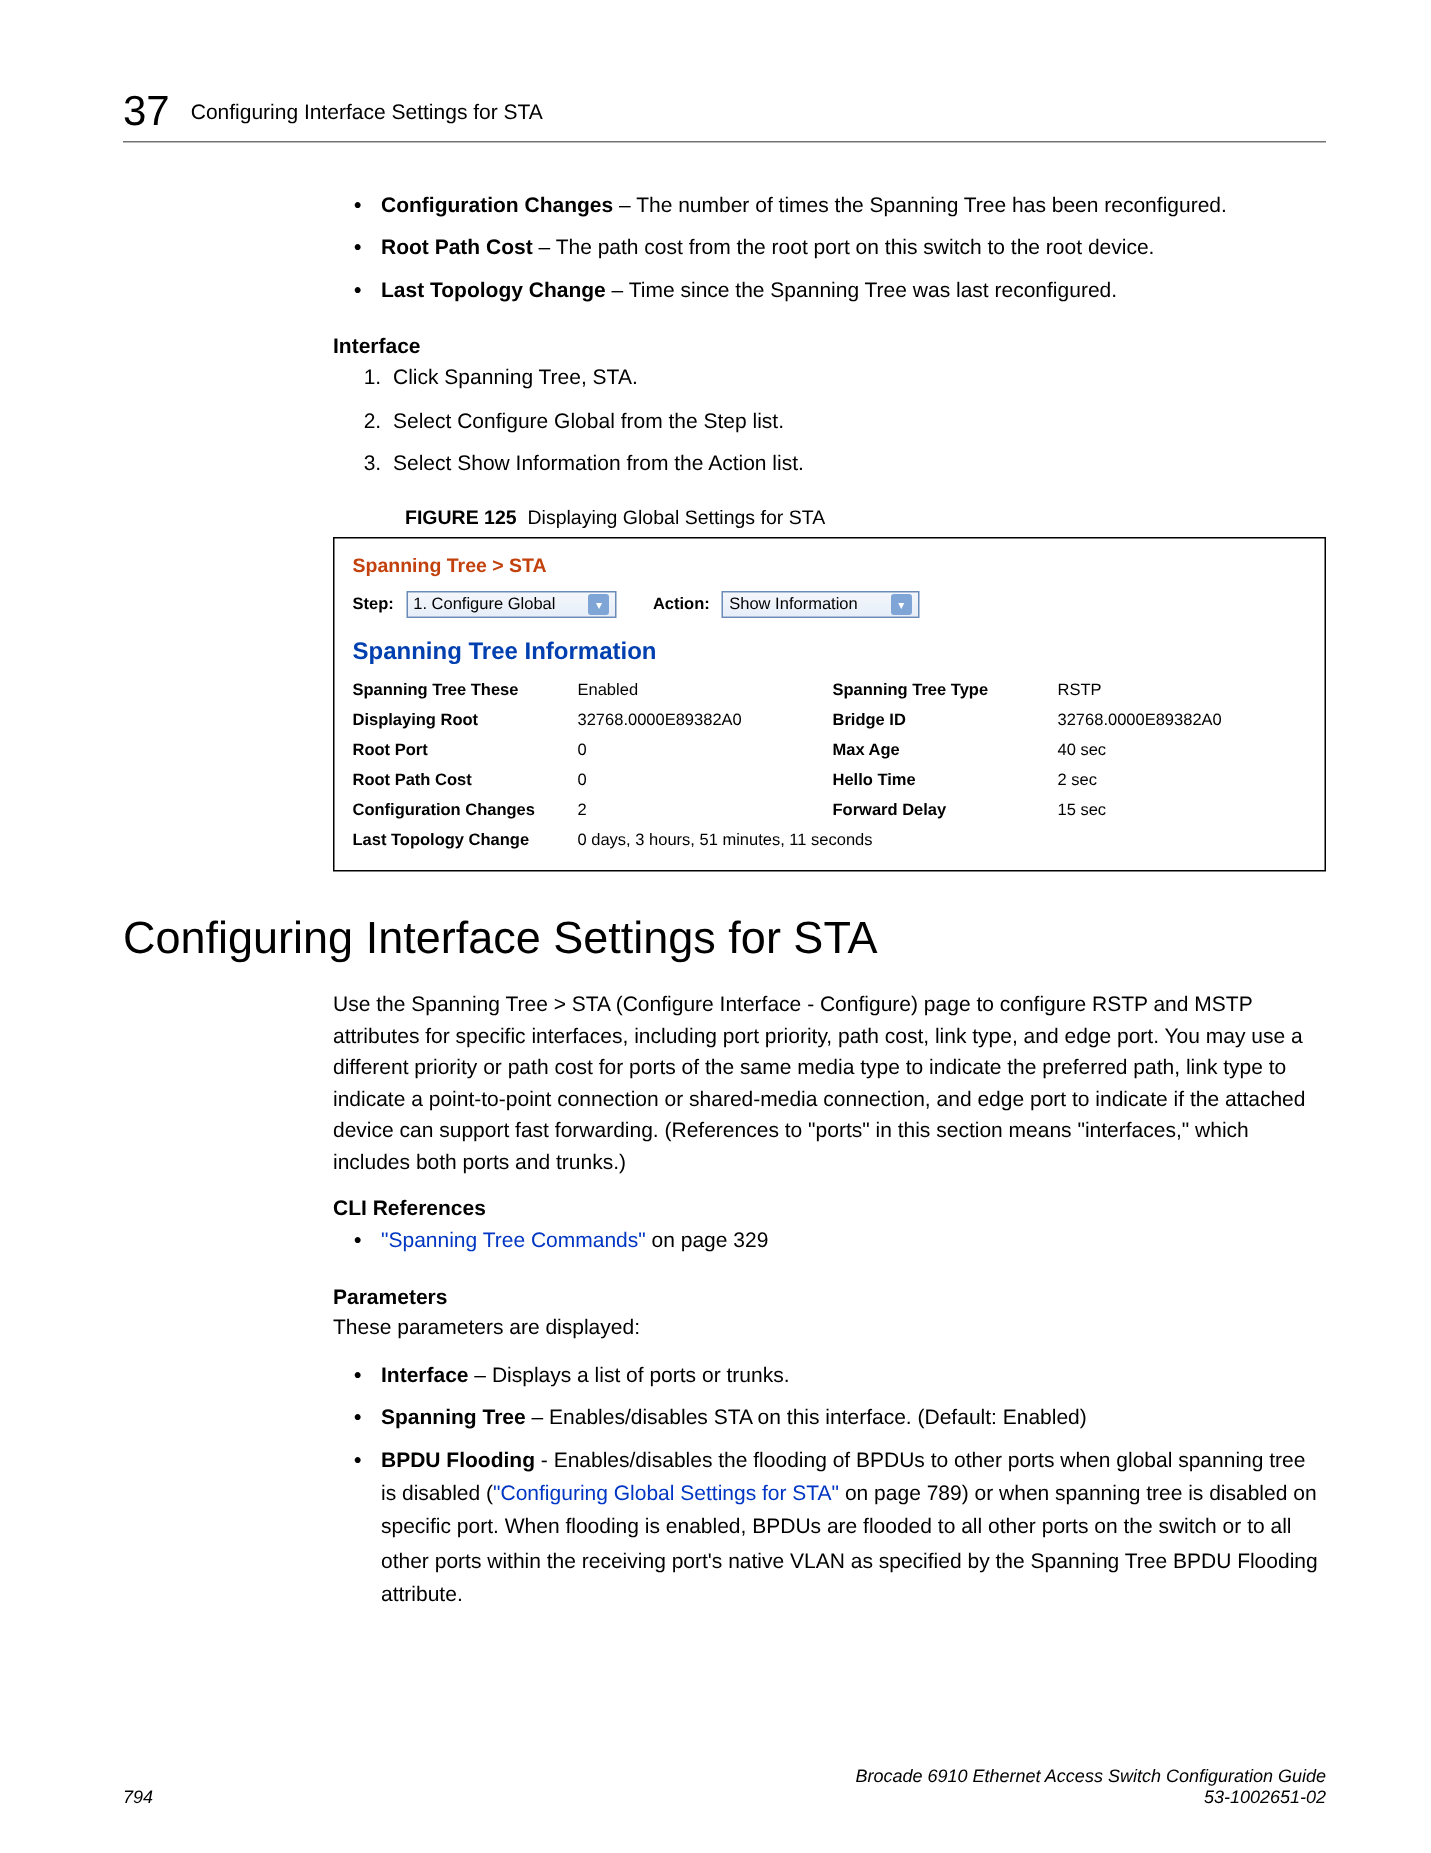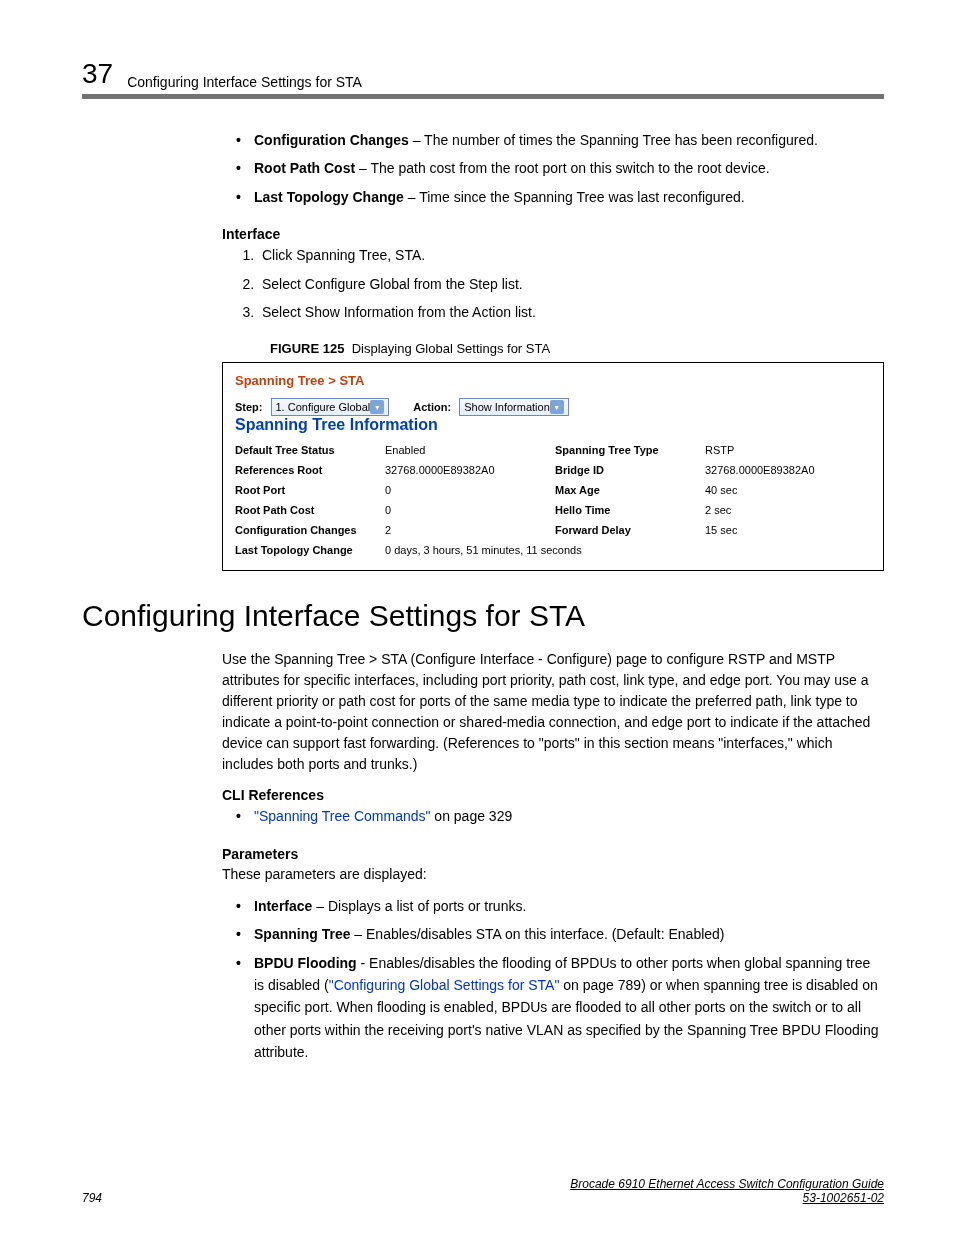--- a/index.html
+++ b/index.html
@@ -11,22 +11,22 @@
     color: #000;
     width: 954px;
   }
   .page {
     padding: 58px 70px 40px 82px;
     min-height: 1235px;
     position: relative;
   }
   .header {
     display: flex;
-    align-items: flex-end;
-    border-bottom: 5px solid #737373;
+    align-items: center;
+    border-bottom: 1px solid #737373;
     padding-bottom: 4px;
     margin-bottom: 30px;
   }
   .ch-num {
     font-size: 28px;
     font-weight: normal;
     font-family: Arial, sans-serif;
     margin-right: 14px;
   }
   .ch-title {
@@ -71,30 +71,30 @@
     font-size: 12px;
     margin-bottom: 28px;
     background: #fff;
   }
   .fig-bc {
     color: #c2410c;
     font-weight: bold;
     font-size: 13px;
     margin: 2px 0 10px 0;
   }
-  .fig-row { display: flex; align-items: center; gap: 8px; }
+  .fig-row { display: flex; align-items: center; margin-bottom: 14px; gap: 8px; }
   .fig-label2 { font-weight: bold; font-size: 11px; }
   .fig-sel {
     border: 1px solid #6a8ab8;
     background: linear-gradient(#f4f7fc, #e6eef8);
     font-size: 11px;
     padding: 1px 4px;
     display: inline-flex;
     align-items: center;
-    gap: 0;
+    gap: 22px;
   }
   .fig-sel .dd {
     width: 14px; height: 14px;
     background: #7fa5d6;
     display: inline-flex;
     align-items:center; justify-content:center;
     color:#fff; font-size:8px;
     border-radius:2px;
   }
   .fig-section-t {
@@ -124,21 +124,21 @@
     bottom: 30px;
     left: 82px;
     right: 70px;
     display: flex;
     justify-content: space-between;
     align-items: flex-end;
     font-size: 12px;
     font-style: italic;
   }
   .footer .pg { font-style: italic; }
-  .footer .right { text-align: right; text-decoration: underline; }
+  .footer .right { text-align: right; }
 </style>
 </head>
 <body>
 
 <div class="page">
 
   <div class="header">
     <span class="ch-num">37</span>
     <span class="ch-title">Configuring Interface Settings for STA</span>
   </div>
@@ -179,26 +179,26 @@
         </span>
         <span style="width:8px"></span>
         <span class="fig-label2">Action:</span>
         <span class="fig-sel">
           <span>Show Information</span>
           <span class="dd">▾</span>
         </span>
       </div>
       <div class="fig-section-t">Spanning Tree Information</div>
       <div class="fig-grid">
-        <span class="fig-lab">Default Tree Status</span>
+        <span class="fig-lab">Spanning Tree These</span>
         <span>Enabled</span>
         <span class="fig-lab">Spanning Tree Type</span>
         <span>RSTP</span>
 
-        <span class="fig-lab">References Root</span>
+        <span class="fig-lab">Displaying Root</span>
         <span>32768.0000E89382A0</span>
         <span class="fig-lab">Bridge ID</span>
         <span>32768.0000E89382A0</span>
 
         <span class="fig-lab">Root Port</span>
         <span>0</span>
         <span class="fig-lab">Max Age</span>
         <span>40 sec</span>
 
         <span class="fig-lab">Root Path Cost</span>

